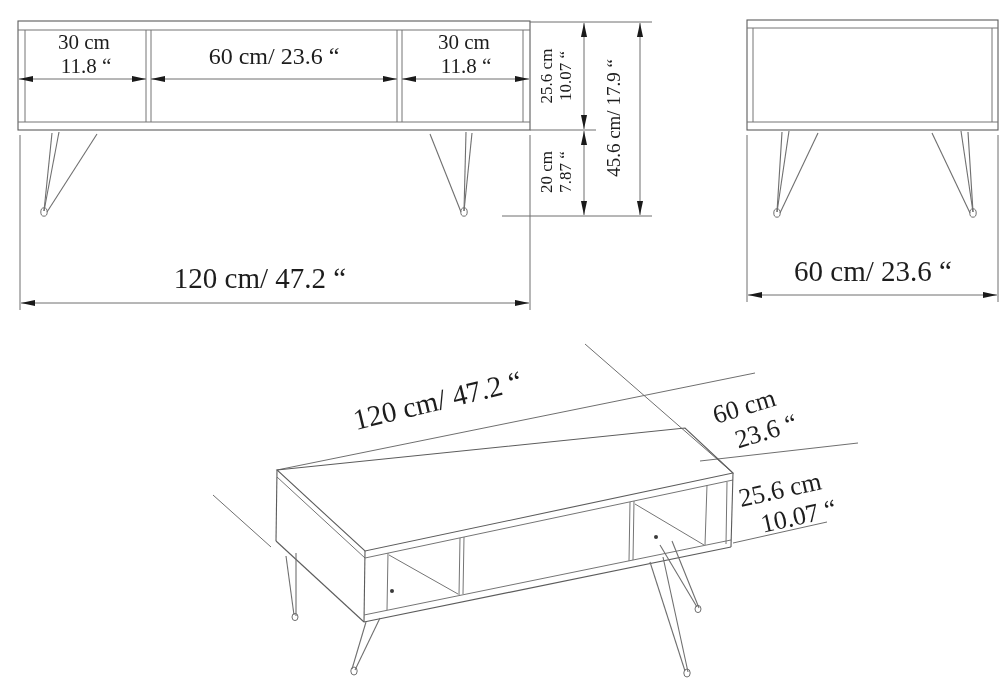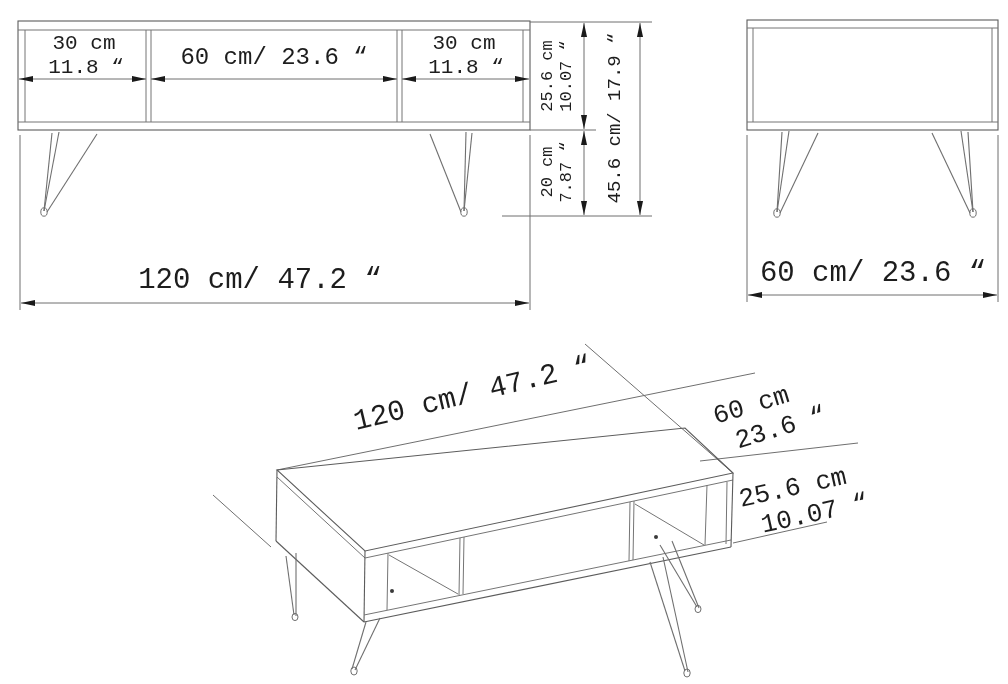--- a/index.html
+++ b/index.html
@@ -1,17 +1,17 @@
 <!DOCTYPE html>
 <html><head>
 <meta charset="utf-8">
 <style>
   html,body{margin:0;padding:0;background:#ffffff;}
   .stage{position:relative;width:1008px;height:684px;background:#ffffff;overflow:hidden;
-         font-family:Liberation Mono, monospace;}
+         font-family:Liberation Serif, serif;}
   svg{display:block;}
   .ln{stroke:#757575;stroke-width:1;fill:none;}
   .ln-dark{stroke:#5c5c5c;stroke-width:1.1;fill:none;}
   .dim{stroke:#6f6f6f;stroke-width:1;fill:none;}
   .leg{stroke:#6f6f6f;stroke-width:1.1;fill:none;}
   .foot{stroke:#6f6f6f;stroke-width:1;fill:none;}
   .dot{fill:#3a3a3a;stroke:none;}
   text{fill:#1d1d1d;}
   .t-sm{font-size:21px;}
   .t-md{font-size:24px;}

